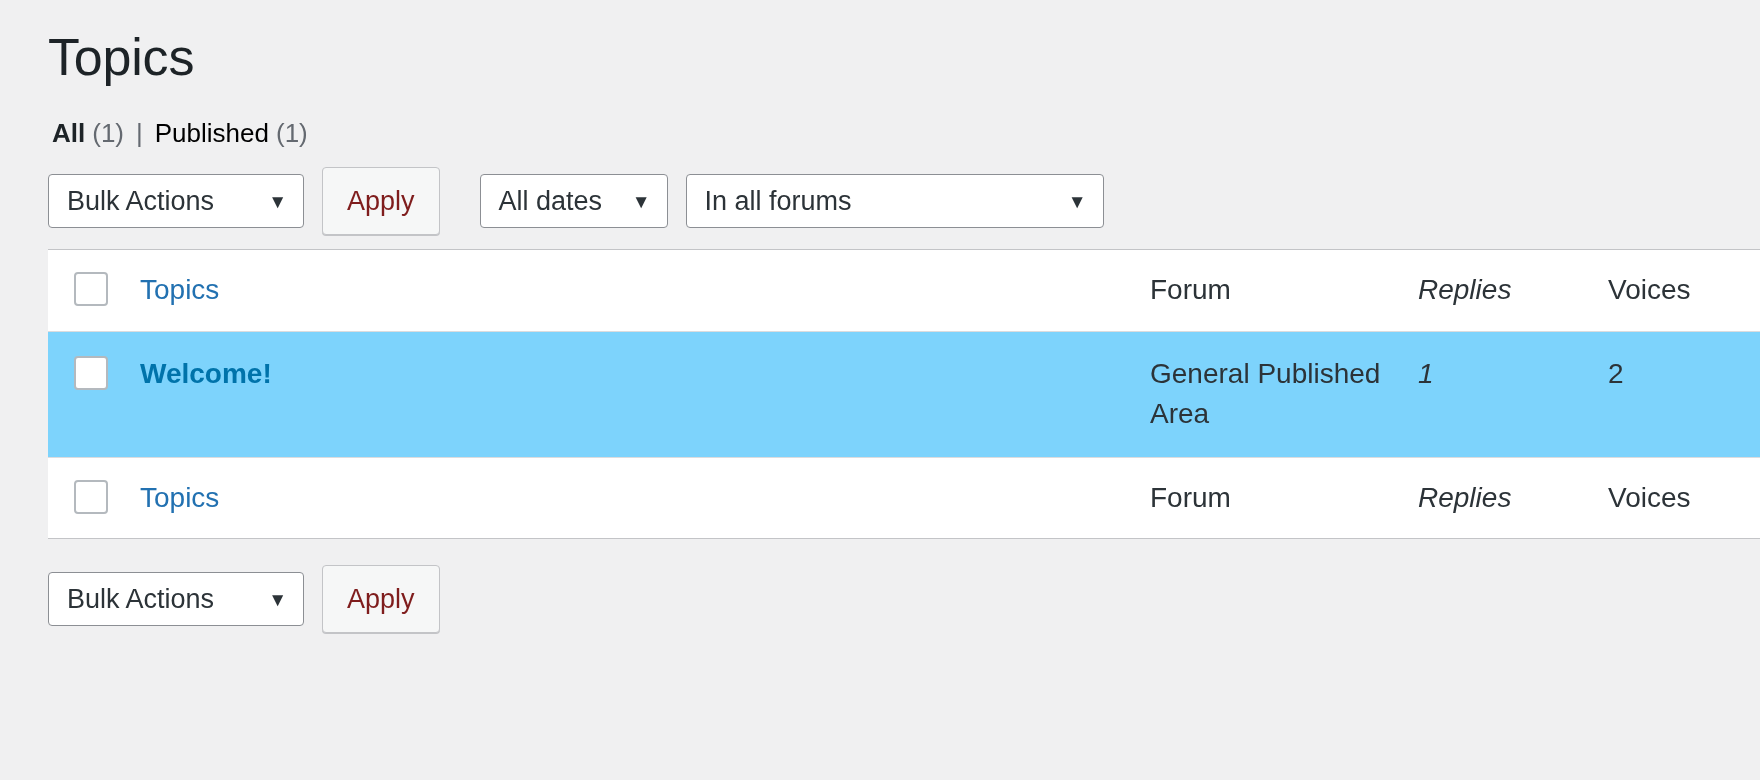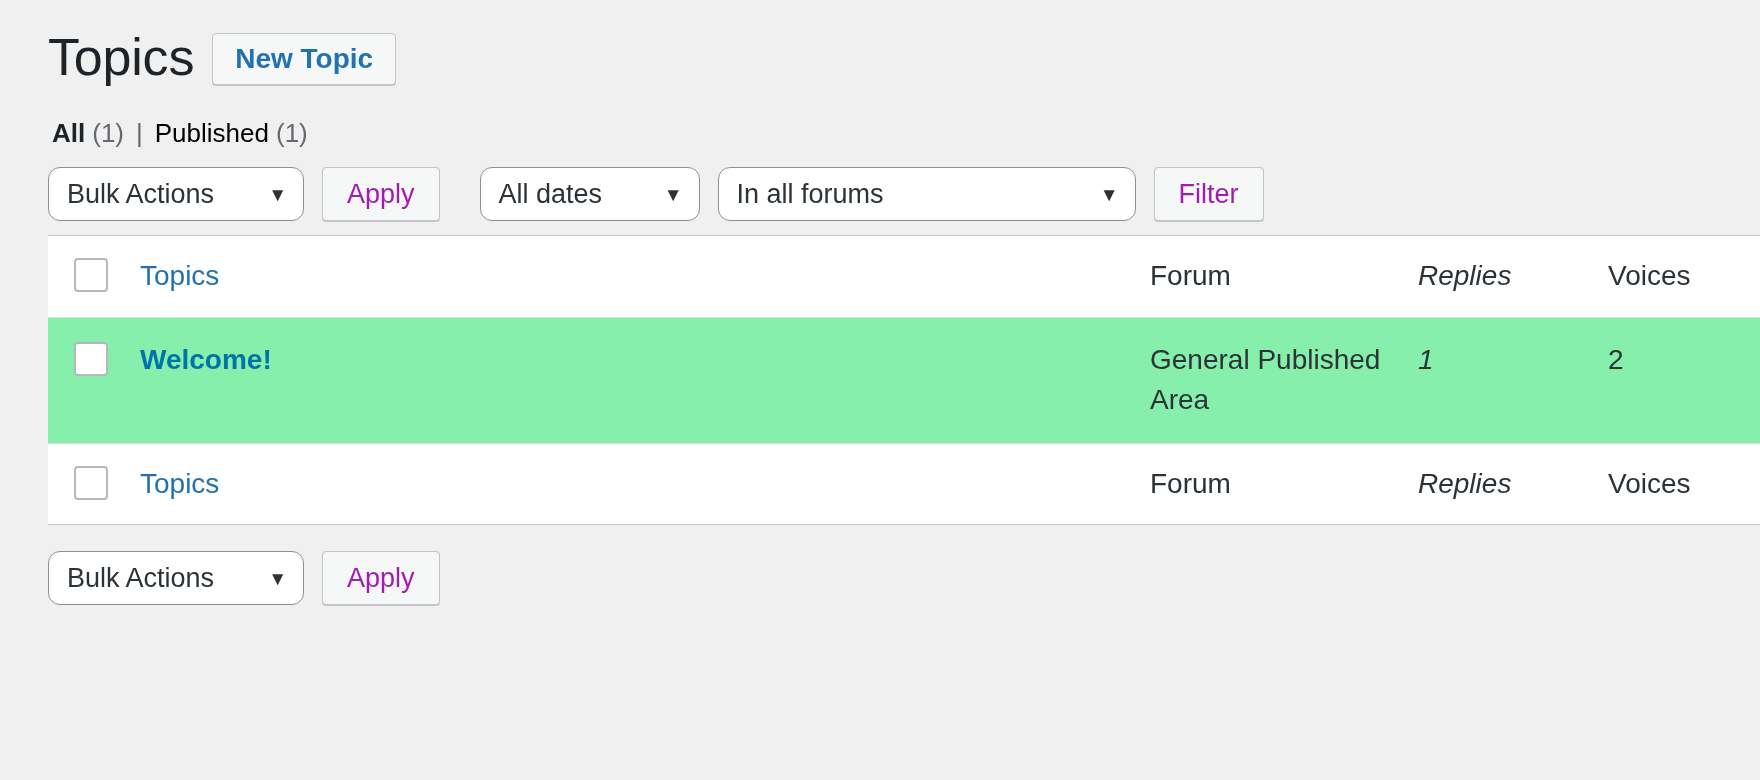--- a/index.html
+++ b/index.html
@@ -99,51 +99,51 @@
     gap: 0;
   }
   .tablenav.bottom { margin-top: 26px; }
 
   .select-box {
     position: relative;
     display: inline-flex;
     align-items: center;
     height: 54px;
     border: 1px solid #8c8f94;
-    border-radius: 12px;
+    border-radius: 4px;
     background: #fff;
     color: #2c3338;
     font-size: 27px;
     padding: 0 58px 0 18px;
     cursor: pointer;
     white-space: nowrap;
   }
   .select-box .caret {
     position: absolute;
     right: 16px;
     top: 50%;
     transform: translateY(-50%);
     font-size: 19px;
     color: #2c3338;
     line-height: 1;
   }
   .select-bulk { width: 256px; }
-  .select-dates { width: 220px; }
+  .select-dates { width: 188px; }
   .select-forums { width: 418px; }
 
   .btn {
     display: inline-flex;
     align-items: center;
     justify-content: center;
-    height: 54px;
+    height: 68px;
     padding: 0 24px;
     border: 1px solid #c3c4c7;
     border-radius: 4px;
     background: #f6f7f7;
-    color: #a21caf;
+    color: #7f1d1d;
     font-size: 27px;
     cursor: pointer;
     box-shadow: 0 1px 0 #c3c4c7;
     white-space: nowrap;
   }
   .gap-sm { width: 18px; }
   .gap-md { width: 40px; }
   .gap-lg { width: 18px; }
 
   
@@ -194,33 +194,32 @@
     cursor: pointer;
     font-weight: 400;
   }
   .row-title-link {
     color: #0073aa;
     text-decoration: none;
     font-weight: 700;
     cursor: pointer;
   }
 
-  .row-alt td { background: #86efac; }
+  .row-alt td { background: #7dd3fc; }
 
   .head-row th { padding-top: 20px; padding-bottom: 20px; }
   .foot-row th { padding-top: 20px; padding-bottom: 20px; }
 </style>
 </head>
 <body>
 
 <div class="wrap">
 
   <div class="page-head">
     <h1 class="page-title">Topics</h1>
-    <a class="page-title-action">New Topic</a>
   </div>
 
   <ul class="subsubsub">
     <li>
         <a class="view-link current">All</a>
         <span class="count">(1)</span>
       </li>
     <li class="sep-item">
         <span class="sep">|</span>
       </li>
@@ -241,21 +240,20 @@
     <div class="select-box select-dates">
       <span>All dates</span>
       <span class="caret">▼</span>
     </div>
     <div class="gap-lg"></div>
     <div class="select-box select-forums">
       <span>In all forums</span>
       <span class="caret">▼</span>
     </div>
     <div class="gap-sm"></div>
-    <button class="btn">Filter</button>
   </div>
 
   <table class="list-table">
     <thead>
       <tr class="head-row">
         <th class="col-cb">
           <span class="cb"></span>
         </th>
         <th class="col-title">
           <a class="col-head-link">Topics</a>

